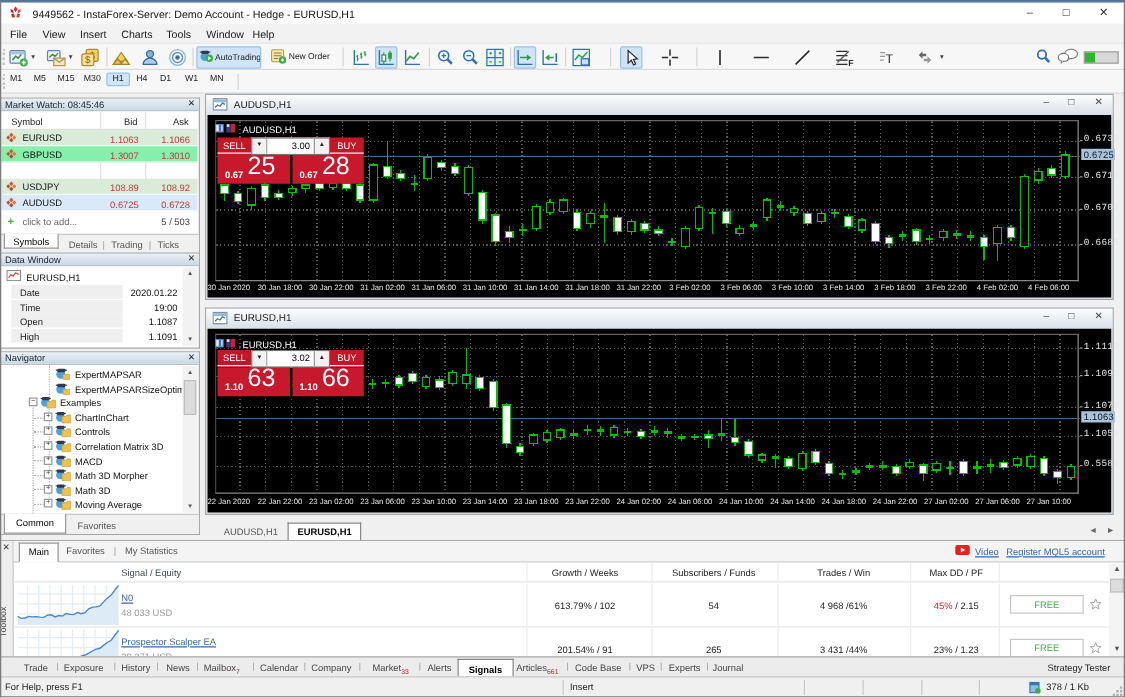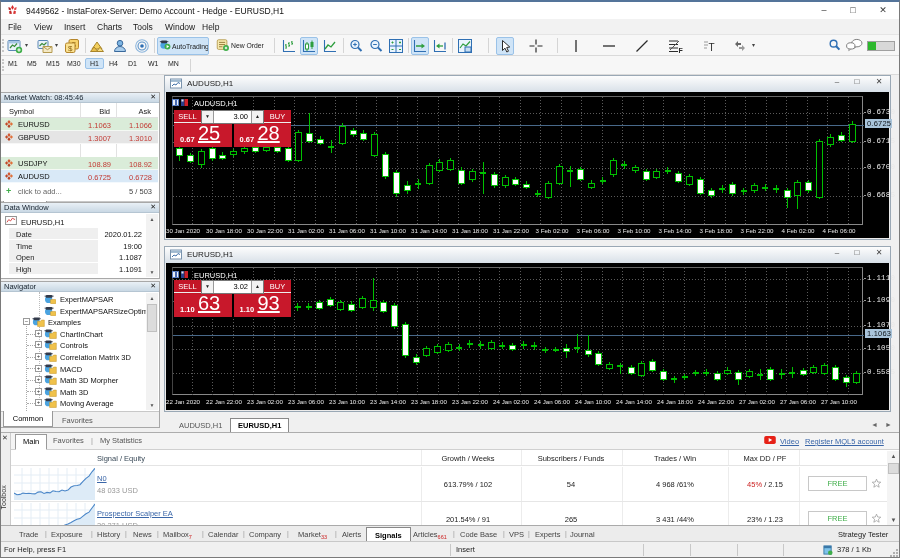--- a/index.html
+++ b/index.html
@@ -60,21 +60,21 @@
 .tw { position:absolute; width:117px; }
 .twtop { height:14px; background:#c31627; position:relative; }
 .twlbl { position:absolute; top:2px; color:#fff; font-size:7.5px; width:27px; text-align:center; height:11px; border-bottom:1px solid #eee; }
 .twspin { position:absolute; left:27px; top:0px; width:63px; height:14px; background:#e8e8e8; border:1px solid #777; }
 .twbtn { position:absolute; top:0; width:12px; height:12px; background:#f2f2f2; color:#222; font-size:5px; text-align:center; line-height:11px; }
 .twval { position:absolute; left:12px; right:12px; top:0; bottom:0; background:#fff; color:#000; font-size:7.5px; text-align:right; padding-right:3px; line-height:12px; }
 .twprices { display:flex; height:23px; margin-top:0px; }
 .twbox { flex:1; background:#c8182b; color:#fff; position:relative; }
 .twgap { width:2px; background:#000; }
 .twsm { position:absolute; left:6px; bottom:3px; font-size:7.5px; font-weight:bold; }
-.twbig { position:absolute; left:24px; top:-2px; font-size:20px;text-decoration:underline; }
+.twbig { position:absolute; left:24px; top:-2px; font-size:20px; }
 
 .toolbox { position:absolute; left:0; top:432px; width:100%; height:109px; background:#fff; border-top:1px solid #adadad; }
 .tbox-side { position:absolute; left:0; top:0; width:11px; height:92px; background:#eee; border-right:1px solid #ccc; }
 .tbox-side .vt { position:absolute; left:-20px; top:50px; transform:rotate(-90deg); font-size:7px; color:#333; width:46px; }
 .ttabs { position:absolute; left:11px; top:0; right:0; height:17px; background:#f4f4f4; border-bottom:1px solid #d0d0d0; font-size:7.5px; color:#555; }
 .ttab { position:absolute; top:3px; }
 .ttab.act { background:#fff; border:1px solid #999; border-bottom:1px solid #fff; color:#000; top:1px; padding:2px 7px 3px; }
 .thead { position:absolute; left:11px; top:17px; right:13px; height:16px; border-bottom:1px solid #e4e4e4; font-size:7.5px; color:#3a4a58; }
 .trow { position:absolute; left:11px; right:13px; font-size:7.5px; }
 .cellc { position:absolute; text-align:center; width:130px; color:#222; }
@@ -270,42 +270,42 @@
     <span class="tf" style="left:27px">M5</span>
     <span class="tf" style="left:46px">M15</span>
     <span class="tf" style="left:67px">M30</span>
     <span class="tf hl" style="left:85px;padding:1px 4px">H1</span>
     <span class="tf" style="left:109px">H4</span>
     <span class="tf" style="left:128px">D1</span>
     <span class="tf" style="left:148px">W1</span>
     <span class="tf" style="left:168px">MN</span>
   </div>
 
-<div class="lpanel" style="top:92px; height:125px;">
+<div class="lpanel" style="top:78px; height:125px;">
   <div class="pheadbar">Market Watch: 08:45:46<span class="x">✕</span></div>
   <div style="position:absolute;left:1px;top:10px;width:157px;height:15px;border-bottom:1px solid #e0e0e0">
     <span style="position:absolute;left:8px;top:4px;color:#222">Symbol</span>
     <span style="position:absolute;right:48px;top:4px;color:#222">Bid</span>
     <span style="position:absolute;right:7px;top:4px;color:#222">Ask</span>
   </div>
   <span class="mwcol" style="left:80px"></span>
   <span class="mwcol" style="left:116px"></span>
   <div class="mwrow" style="top:25.0px;background:#daecd9">
       <span class="mwsym"><svg width="8" height="8" viewBox="0 0 9 9">
           <g>
             <path d="M4.5 0 L6.3 2.2 L4.5 4.4 L2.7 2.2 Z" fill="#d4562e"></path>
             <path d="M1.8 2.6 L3.6 4.6 L1.8 6.6 L0 4.6 Z" fill="#c34a28"></path>
             <path d="M7.2 2.6 L9 4.6 L7.2 6.6 L5.4 4.6 Z" fill="#e0713a"></path>
             <path d="M4.5 4.8 L6.3 6.9 L4.5 9 L2.7 6.9 Z" fill="#b84526"></path>
           </g>
         </svg><span style="vertical-align:1px;margin-left:5px">EURUSD</span></span>
       <span class="mwbid">1.1063</span>
       <span class="mwask">1.1066</span>
     </div>
-    <div class="mwrow" style="top:38.1px;background:#e5e5e5">
+    <div class="mwrow" style="top:38.1px;background:#86efac">
       <span class="mwsym"><svg width="8" height="8" viewBox="0 0 9 9">
           <g>
             <path d="M4.5 0 L6.3 2.2 L4.5 4.4 L2.7 2.2 Z" fill="#d4562e"></path>
             <path d="M1.8 2.6 L3.6 4.6 L1.8 6.6 L0 4.6 Z" fill="#c34a28"></path>
             <path d="M7.2 2.6 L9 4.6 L7.2 6.6 L5.4 4.6 Z" fill="#e0713a"></path>
             <path d="M4.5 4.8 L6.3 6.9 L4.5 9 L2.7 6.9 Z" fill="#b84526"></path>
           </g>
         </svg><span style="vertical-align:1px;margin-left:5px">GBPUSD</span></span>
       <span class="mwbid">1.3007</span>
       <span class="mwask">1.3010</span>
@@ -978,21 +978,21 @@
      <span class="twlbl" style="right:0">BUY</span>
    </div>
    <div class="twprices">
      <div class="twbox">
             <span class="twsm">1.10</span>
             <span class="twbig">63</span>
           </div>
      <div class="twgap"></div>
      <div class="twbox">
             <span class="twsm">1.10</span>
-            <span class="twbig">93</span>
+            <span class="twbig">66</span>
           </div>
    </div>
  </div>
  </div>
 </div>
 
 <div style="position:absolute;left:160px;top:417px;width:740px;height:15px;background:#f0f0f0">
   <span style="position:absolute;left:19px;top:4px;color:#555;font-size:7.5px">AUDUSD,H1</span>
   <span style="position:absolute;left:70px;top:1px;background:#fff;border:1px solid #888;border-bottom:none;padding:2px 7px 3px;font-weight:bold;font-size:7.5px;color:#000">EURUSD,H1</span>
   <span style="position:absolute;right:22px;top:4px;color:#666;font-size:7px">◄</span>

